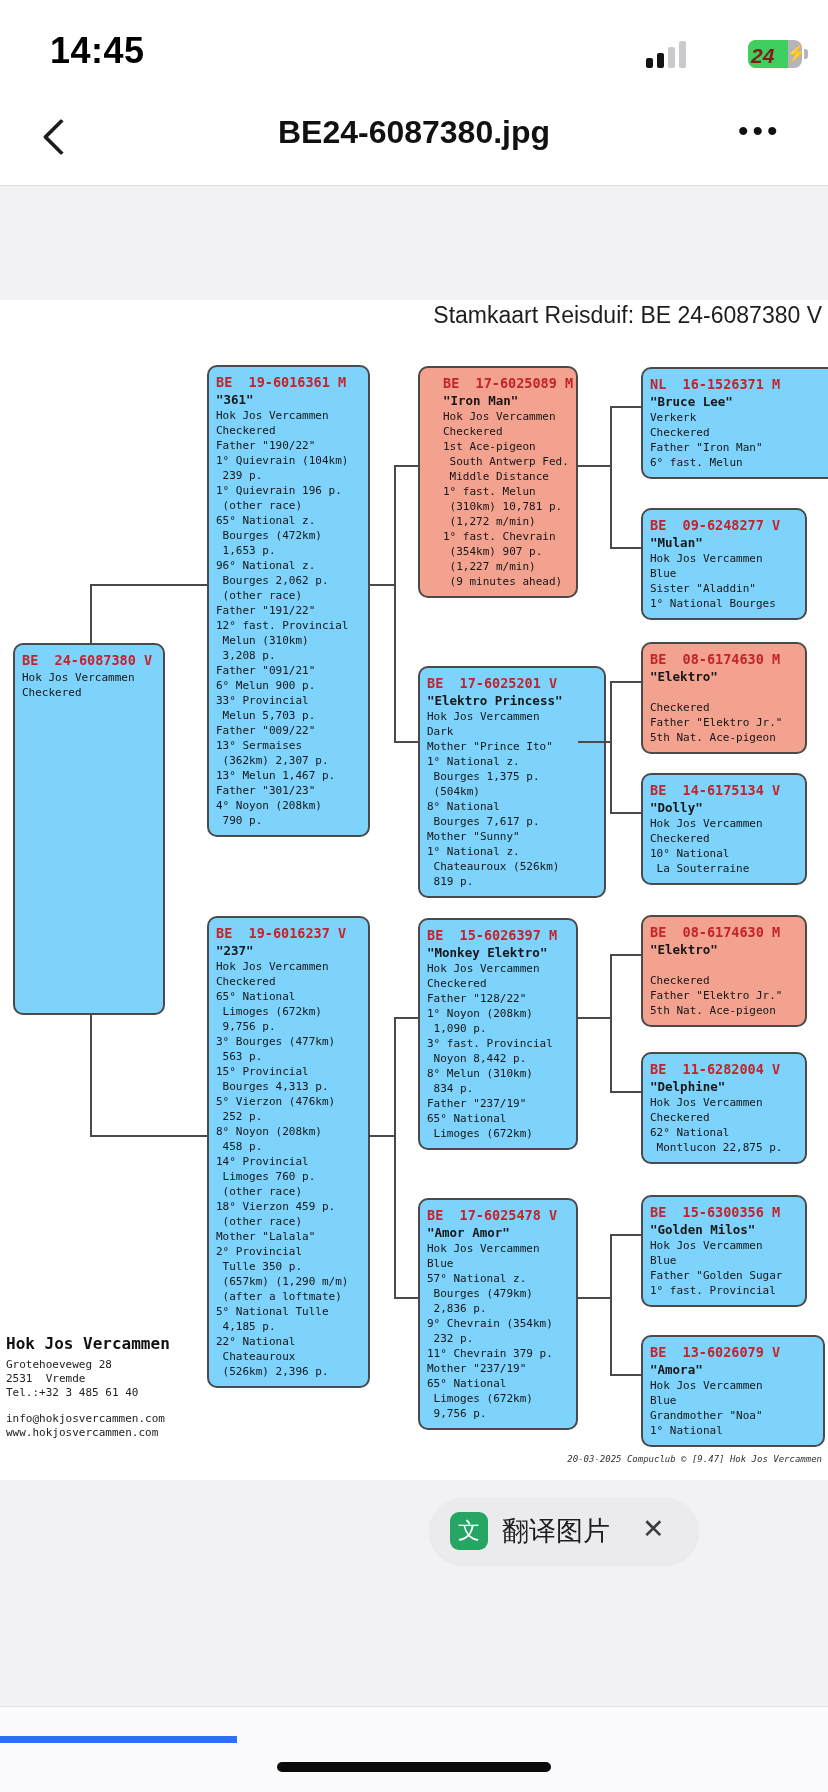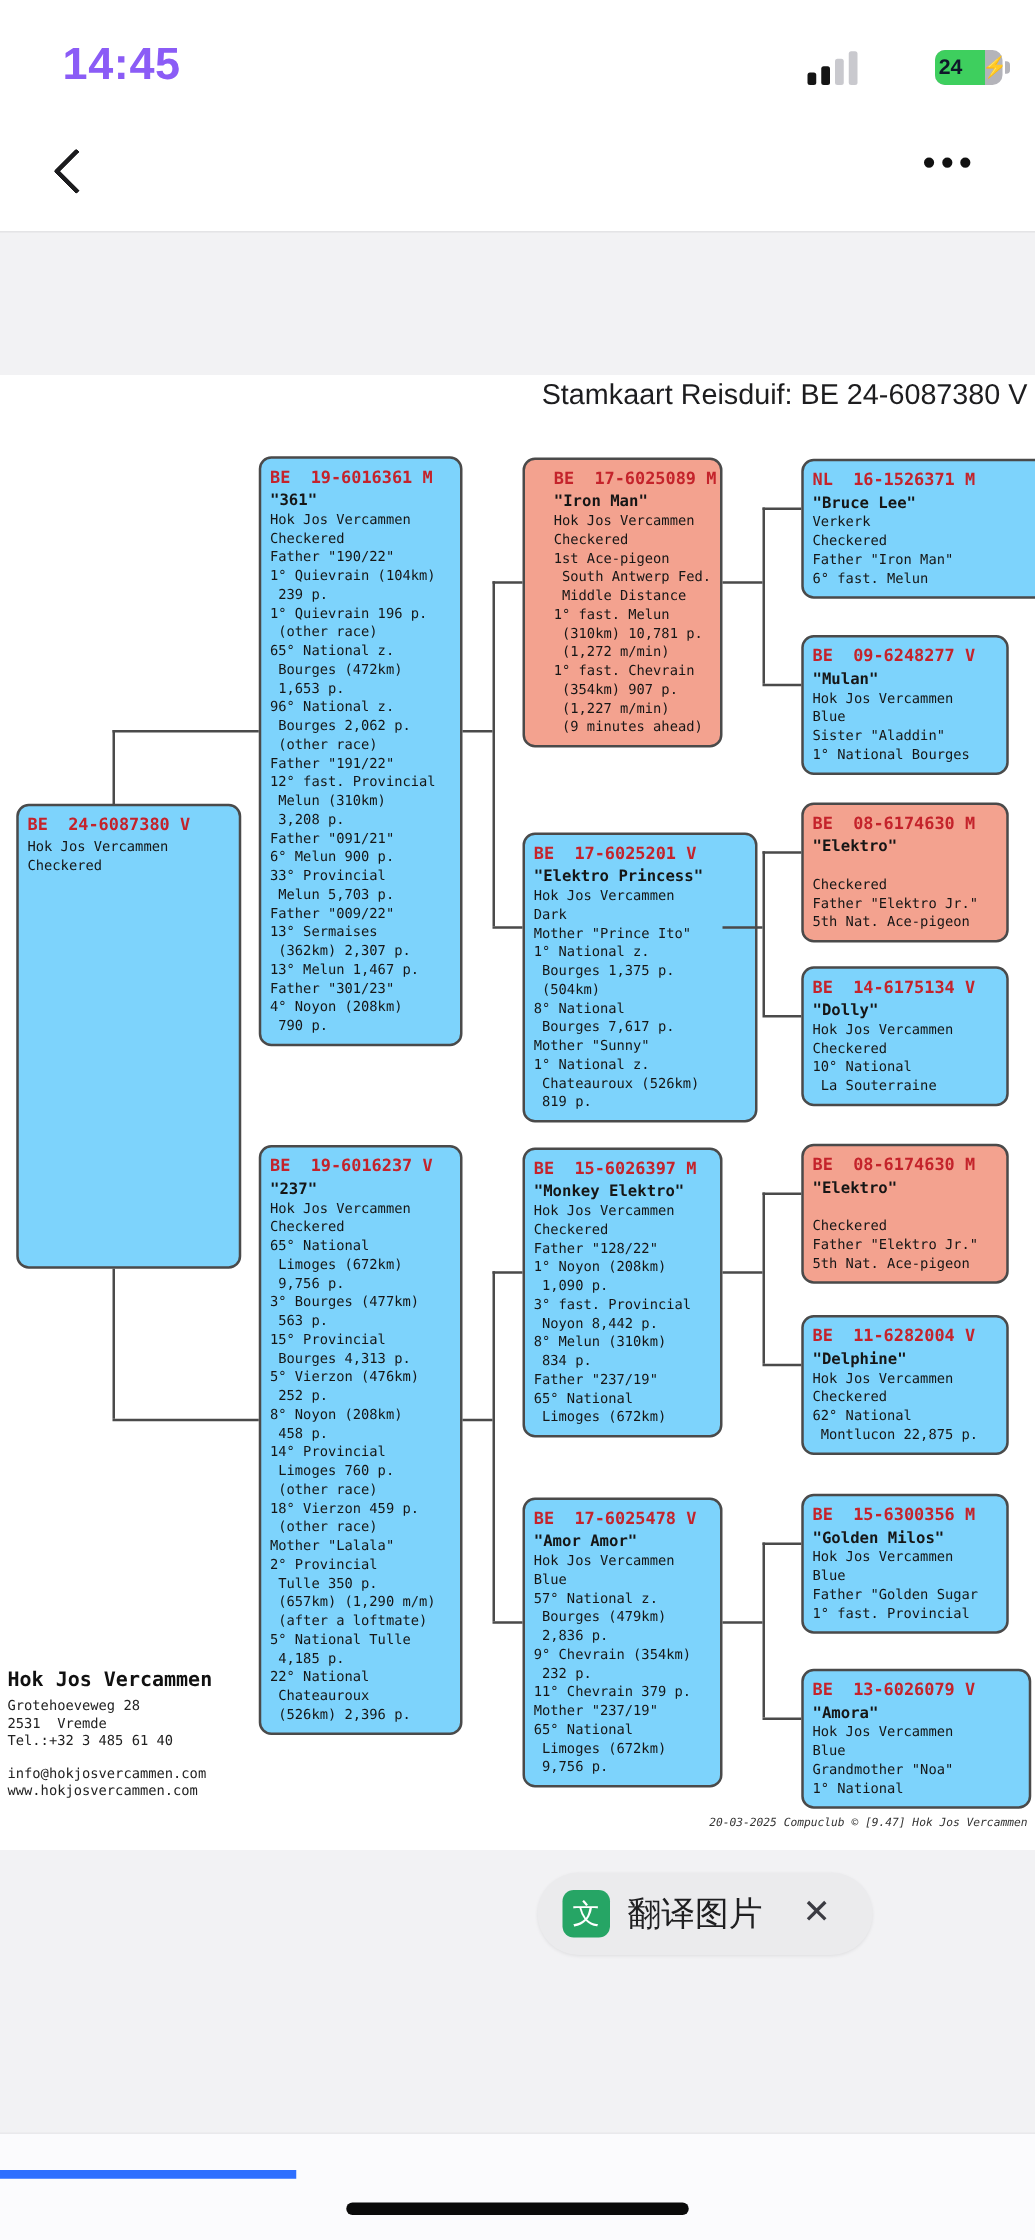--- a/index.html
+++ b/index.html
@@ -2,28 +2,28 @@
 <html><head>
 <meta charset="utf-8">
 <style>
   html,body{margin:0;padding:0;}
   body{
     width:828px;height:1792px;position:relative;overflow:hidden;
     background:#f2f2f4;font-family:"Liberation Sans",sans-serif;
   }
   
   .statusbar{position:absolute;left:0;top:0;width:828px;height:96px;background:#ffffff;}
-  .time{position:absolute;left:50px;top:30px;font-size:36px;font-weight:bold;color:#8b5cf6;letter-spacing:0.5px;}
+  .time{position:absolute;left:50px;top:30px;font-size:36px;font-weight:bold;color:#000000;letter-spacing:0.5px;}
   .sigbars{position:absolute;left:646px;top:40px;width:46px;height:28px;}
   .sigbars i{position:absolute;bottom:0;width:7px;border-radius:2px;background:#c9c9ce;}
   .sigbars i.on{background:#141414;}
   .netlabel{position:absolute;left:703px;top:40px;font-size:27px;color:#2c2c2e;margin-left:47px;}
   .battery{position:absolute;left:748px;top:40px;width:54px;height:28px;border-radius:8px;background:#b4b4ba;overflow:hidden;}
   .battery .fill{position:absolute;left:0;top:0;height:28px;width:40px;background:#3ecf5e;}
-  .battery .pct{position:absolute;left:3px;top:4px;font-size:17px;font-weight:bold;color:#0f172a;}
+  .battery .pct{position:absolute;left:3px;top:4px;font-size:21px;font-weight:bold;color:#7f1d1d;font-style:italic;}
   .battery .bolt{position:absolute;left:38px;top:3px;font-size:17px;color:#6d6d72;}
   .batnub{position:absolute;left:804px;top:49px;width:4px;height:10px;border-radius:0 3px 3px 0;background:#b4b4ba;}
   
   .navbar{position:absolute;left:0;top:96px;width:828px;height:89px;background:#ffffff;border-bottom:1px solid #dcdcde;}
   .back{position:absolute;left:34px;top:14px;width:44px;height:56px;cursor:pointer;}
   .back:before{content:"";position:absolute;left:14px;top:14px;width:22px;height:22px;border-left:4px solid #1c1c1e;border-bottom:4px solid #1c1c1e;transform:rotate(45deg);border-radius:2px;}
   .navtitle{position:absolute;left:164px;top:18px;width:500px;text-align:center;font-size:32px;font-weight:bold;color:#111;}
   .more{position:absolute;left:738px;top:18px;font-size:30px;color:#111;letter-spacing:4px;cursor:pointer;}
   
   .photo{position:absolute;left:0;top:300px;width:828px;height:1180px;background:#ffffff;}
@@ -69,27 +69,28 @@
   <div class="battery">
     <div class="fill"></div>
     <div class="pct">24</div>
     <div class="bolt">⚡</div>
   </div>
   <div class="batnub"></div>
 </div>
 
 <div class="navbar">
   <div class="back" title="Back"></div>
+  <div class="navtitle">BE24-6087380.jpg</div>
   <div class="more">•••</div>
 </div>
 
 <div class="photo"></div>
 <div class="ptitle">Stamkaart Reisduif: BE  24-6087380 V</div>
 <div id="pedigree-layer">
-    <div class="pbox" style="left: 13px; top: 643px; width: 180px; height: 372px;">
+    <div class="pbox" style="left: 13px; top: 643px; width: 152px; height: 372px;">
       <div class="ring">BE  24-6087380 V</div>
       <div class="plines">Hok Jos Vercammen
 Checkered</div>
     </div>
     <div class="pbox" style="left: 207px; top: 365px; width: 163px;">
       <div class="ring">BE  19-6016361 M</div>
       <div class="pname">"361"</div>
       <div class="plines">Hok Jos Vercammen
 Checkered
 Father "190/22"

